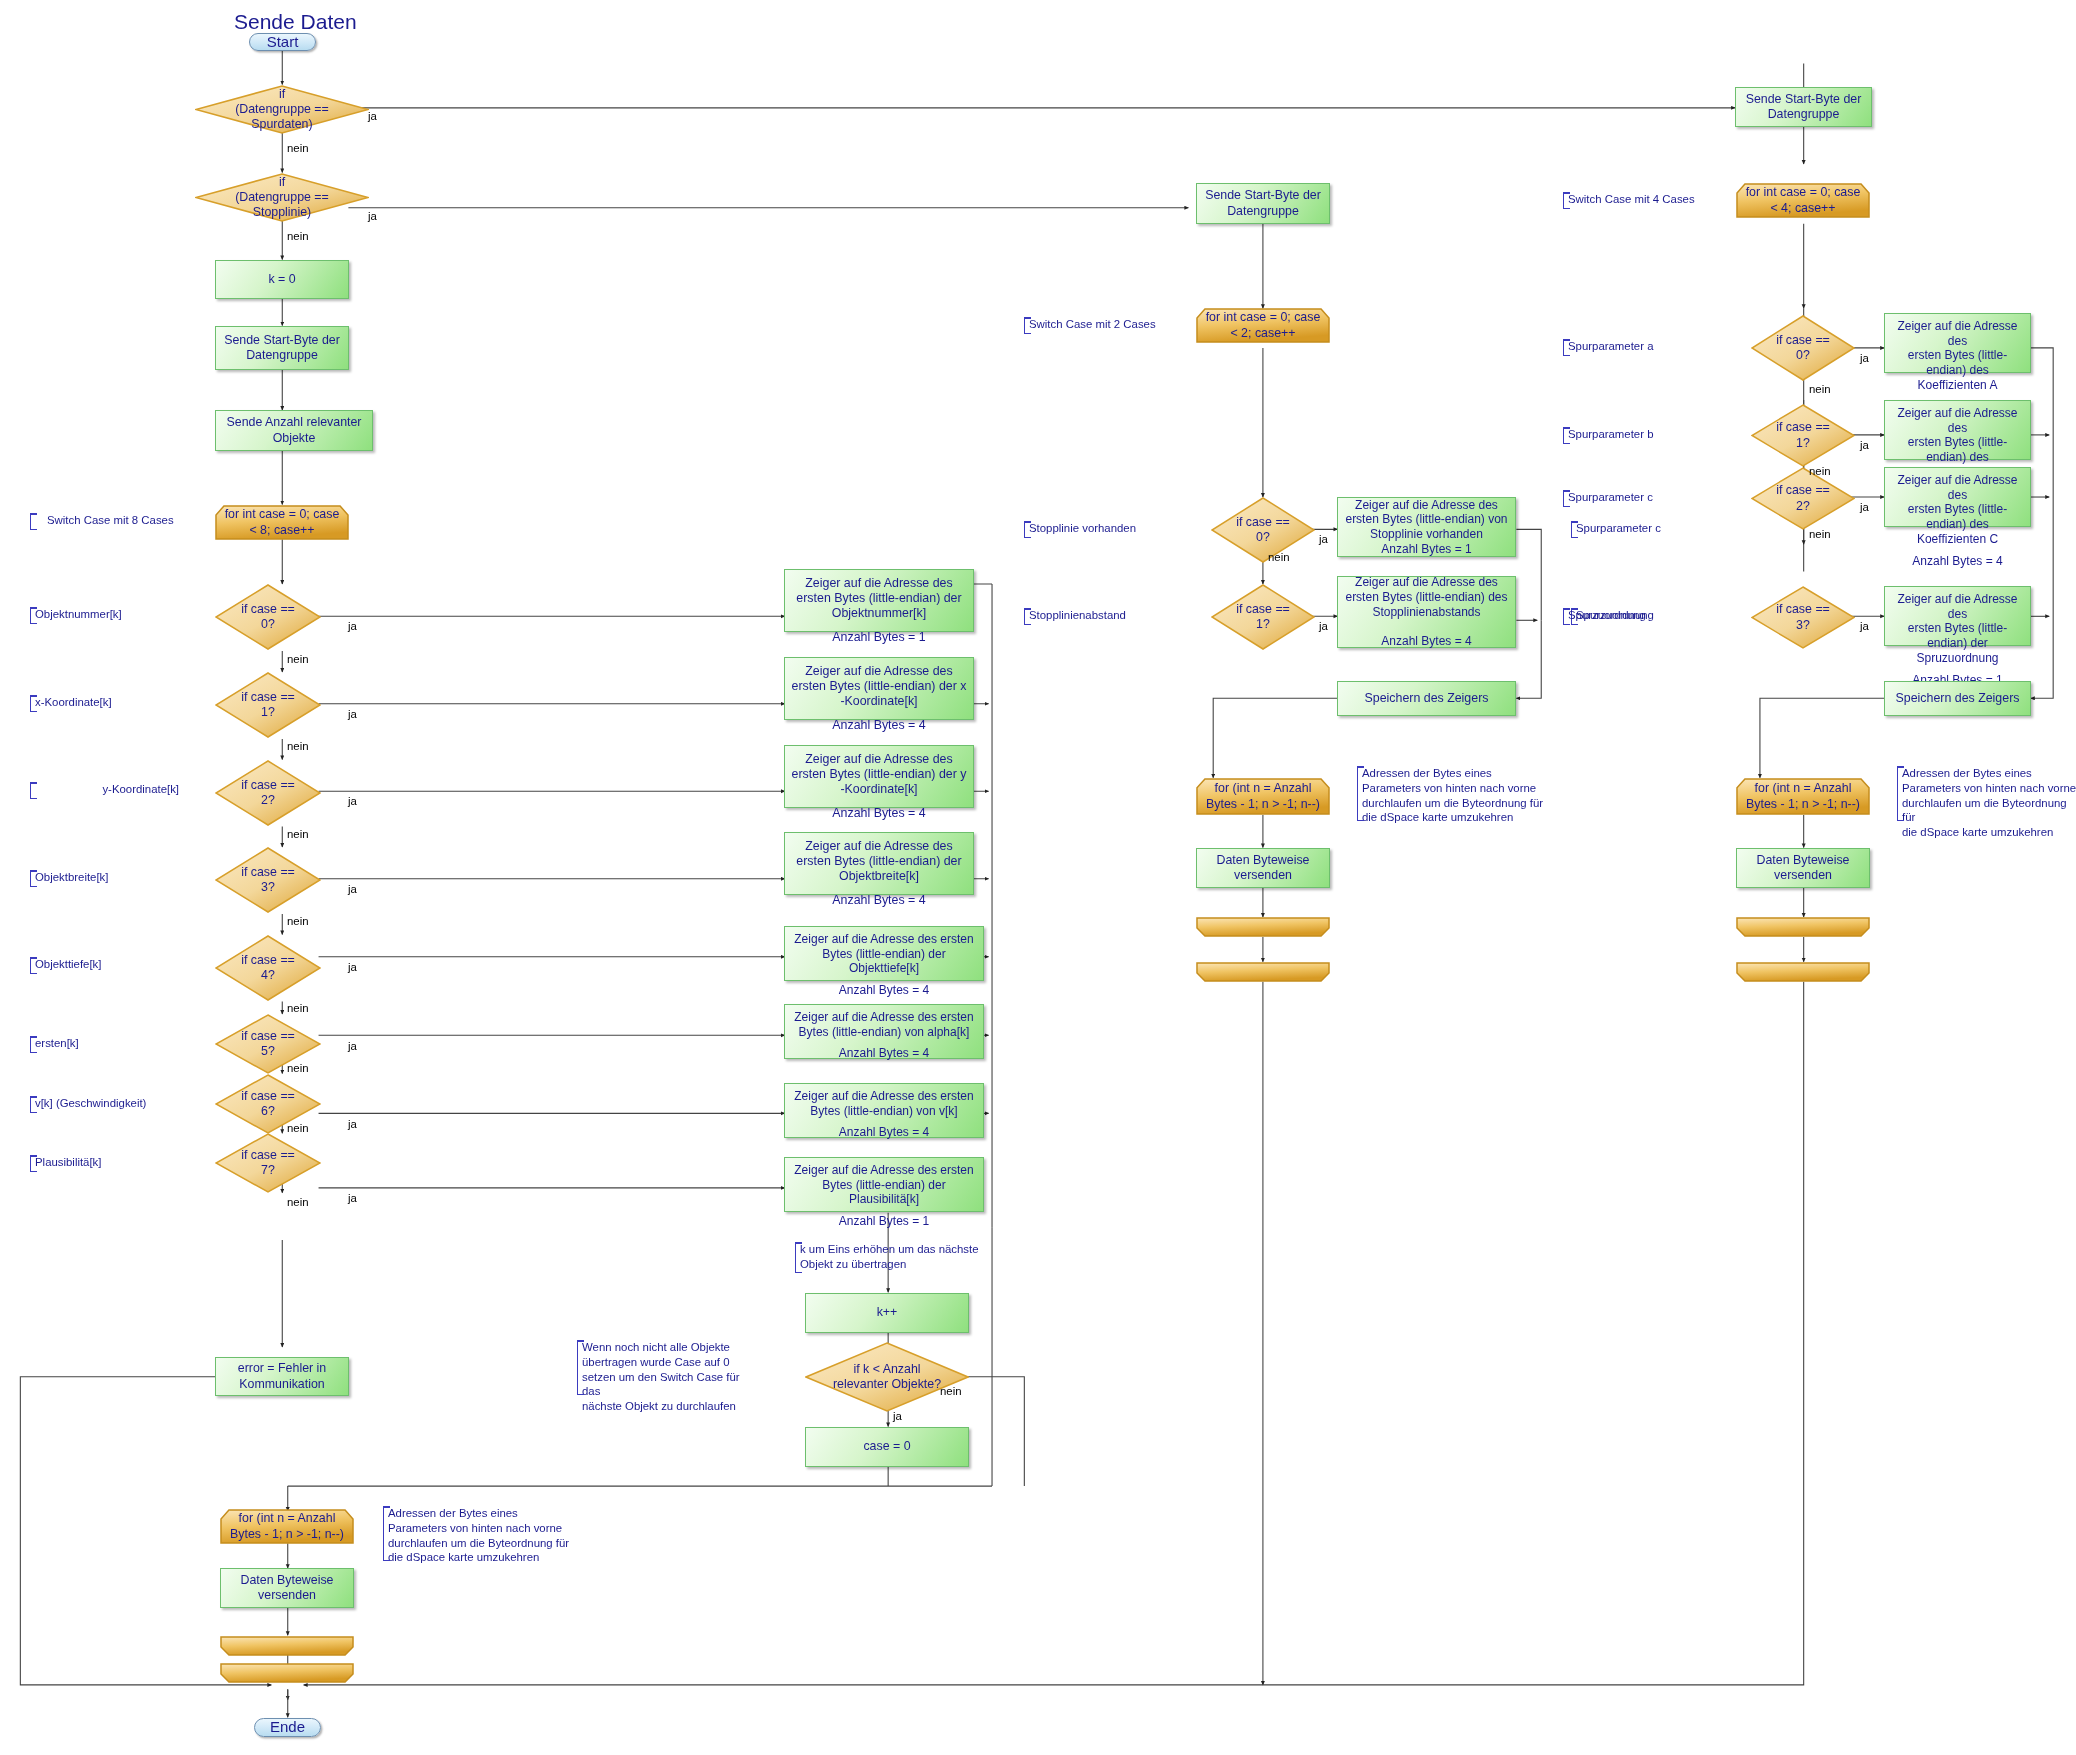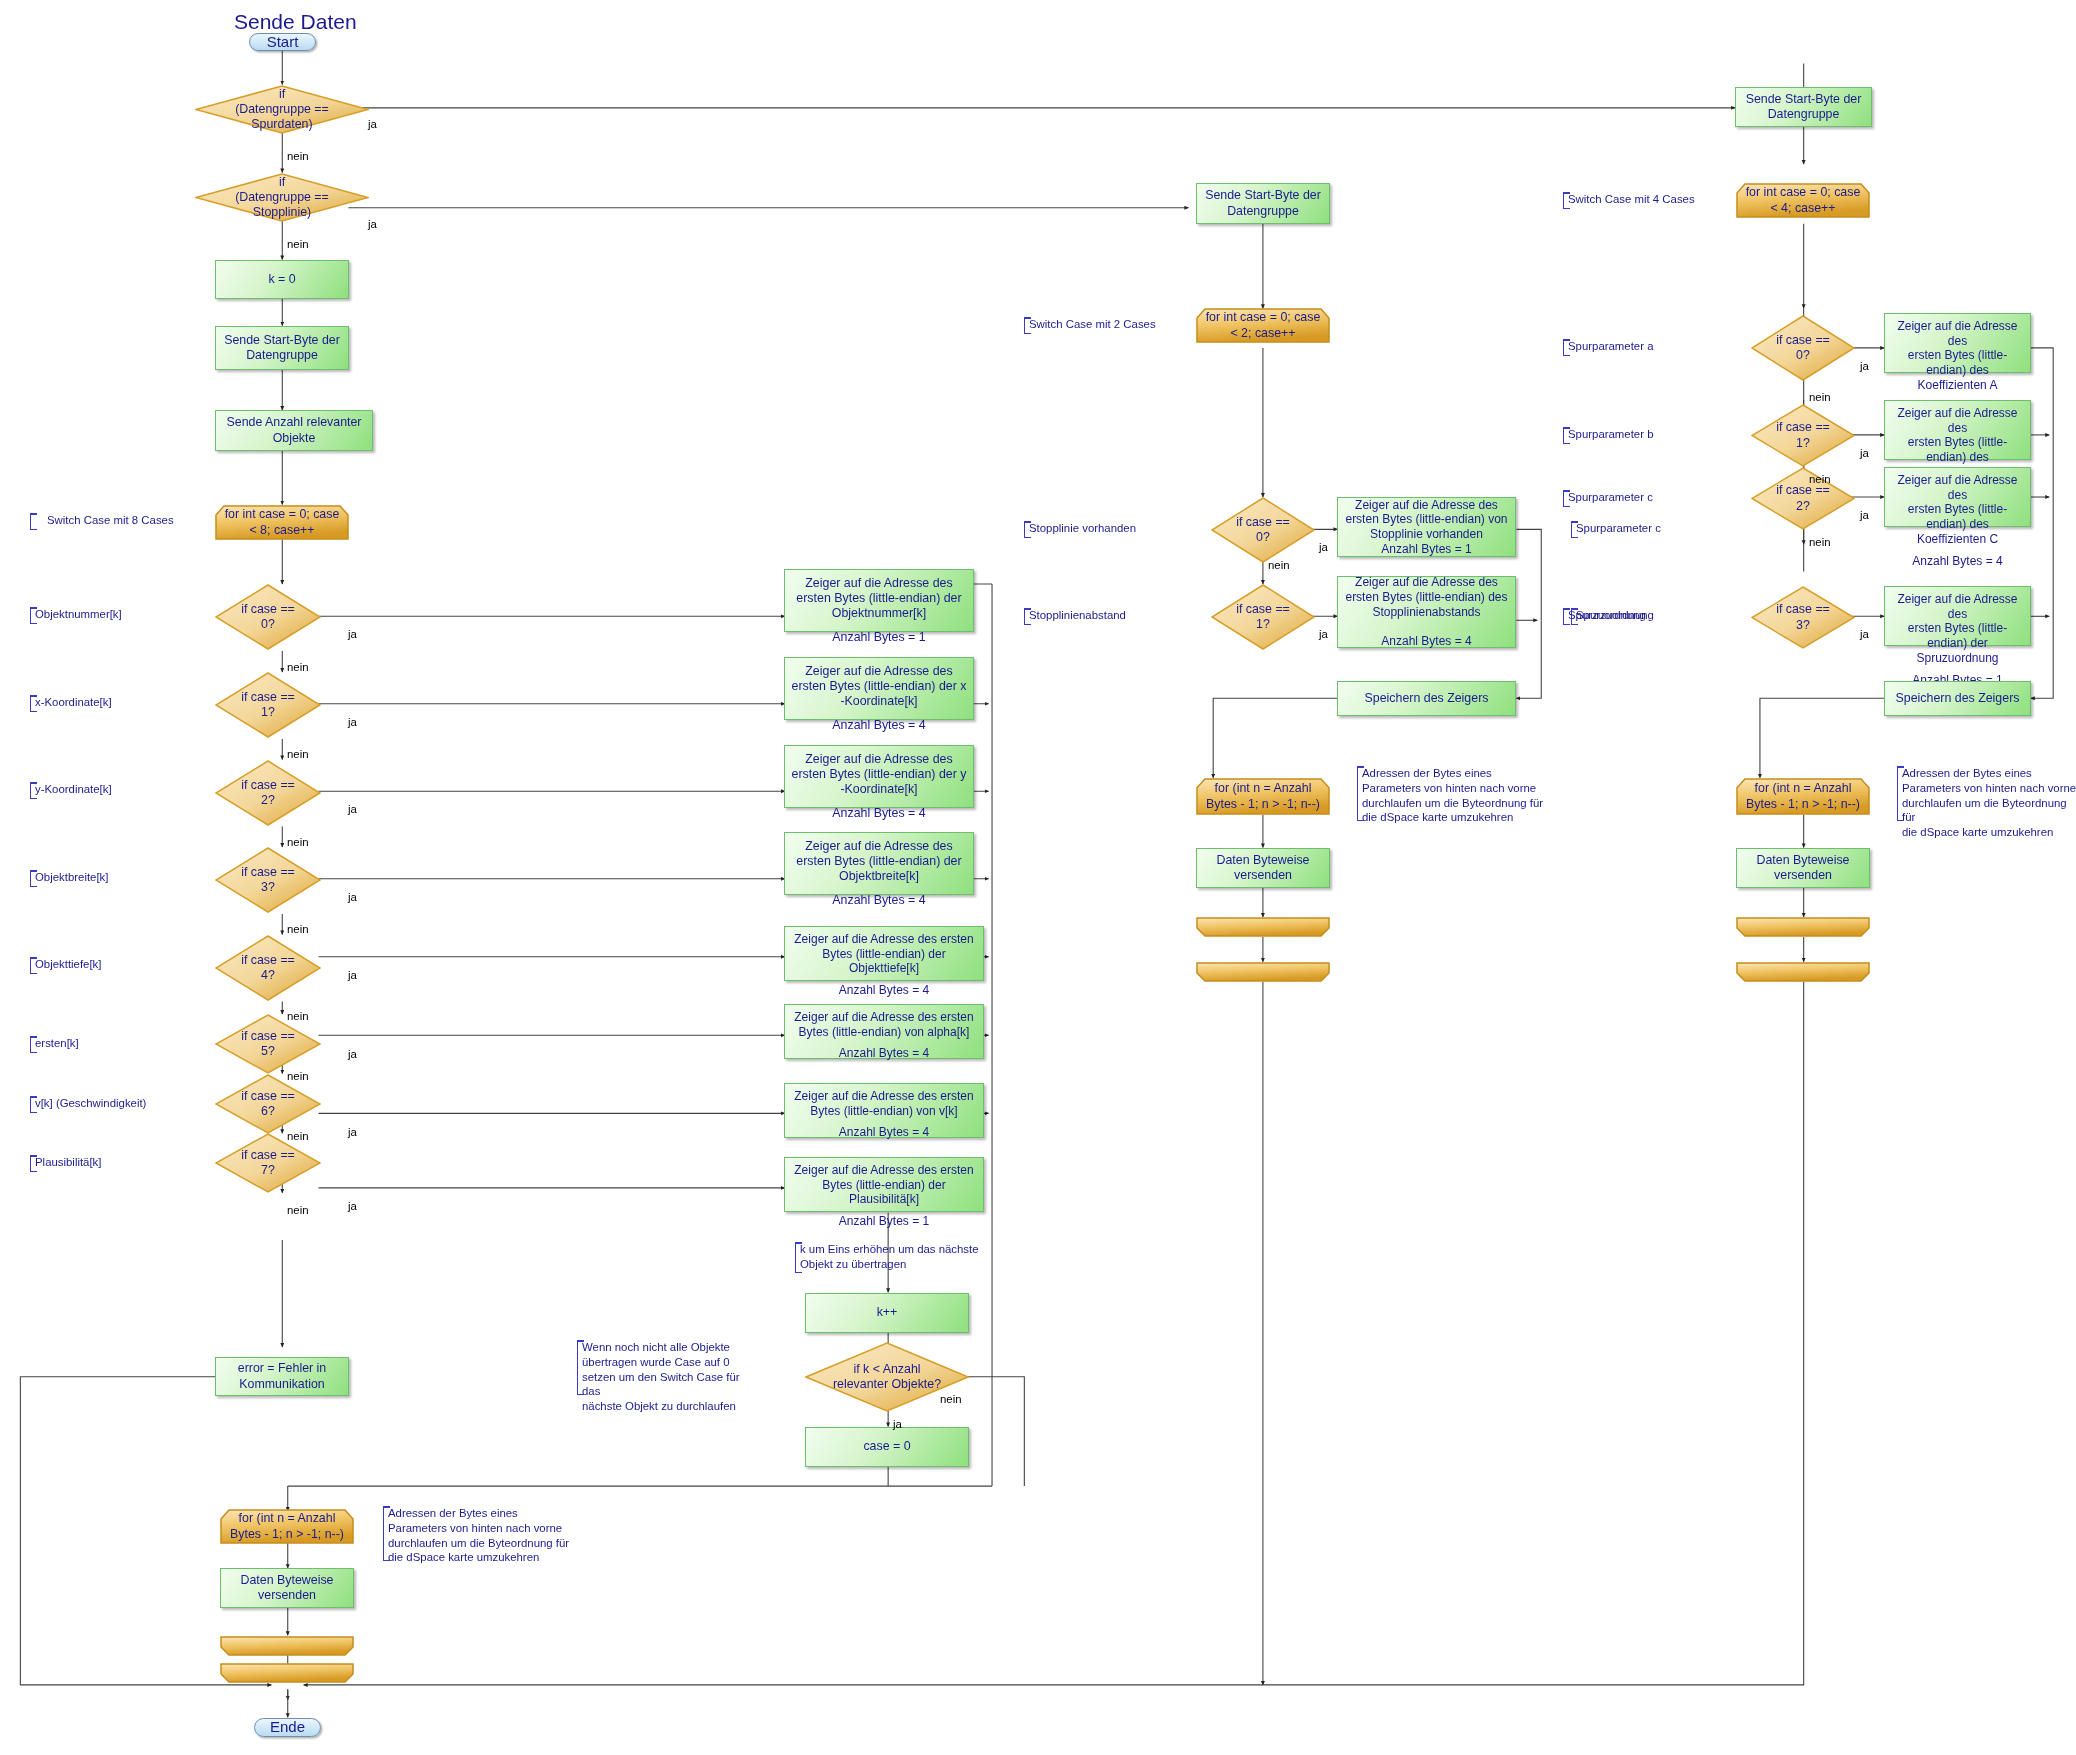--- a/index.html
+++ b/index.html
@@ -83,21 +83,20 @@
     background:#3b3bbf;
   }
   .note:before{top:0;}
   .note:after{bottom:0;}
   
   .elabel{
     position:absolute;
     font-size:11.4px;
     color:#000;
     white-space:nowrap;
-    margin-top:8px;
   }
   .title{
     position:absolute;
     font-size:21px;
     color:#1b1b8f;
     white-space:nowrap;
   }
   
   #wires{position:absolute;left:0;top:0;width:2077px;height:1755px;pointer-events:none;}
 </style>
@@ -292,21 +291,21 @@
     <div class="dtext">if case ==
 1?</div></div>
   <div class="note" style="left:30px; top:695px; width:149px; height:17px;">x-Koordinate[k]</div>
 
   <div class="node decision" style="left:215px; top:760px; width:106px; height:66px;">
     <svg class="dshape" viewBox="0 0 214 132" preserveAspectRatio="none">
         <polygon points="107,2 212,66 107,130 2,66" fill="url(#gD)" stroke="#d79f2a" stroke-width="3"></polygon>
       </svg>
     <div class="dtext">if case ==
 2?</div></div>
-  <div class="note" style="left:30px; top:782px; width:149px; height:17px;">y-Koordinate[k]</div>
+  <div class="note" style="left:30px; top:782px; width:149px; height:17px;text-align:right;">y-Koordinate[k]</div>
 
   <div class="node decision" style="left:215px; top:847px; width:106px; height:66px;">
     <svg class="dshape" viewBox="0 0 214 132" preserveAspectRatio="none">
         <polygon points="107,2 212,66 107,130 2,66" fill="url(#gD)" stroke="#d79f2a" stroke-width="3"></polygon>
       </svg>
     <div class="dtext">if case ==
 3?</div></div>
   <div class="note" style="left:30px; top:870px; width:149px; height:17px;">Objektbreite[k]</div>
 
   <div class="node decision" style="left:215px; top:935px; width:106px; height:66px;">

